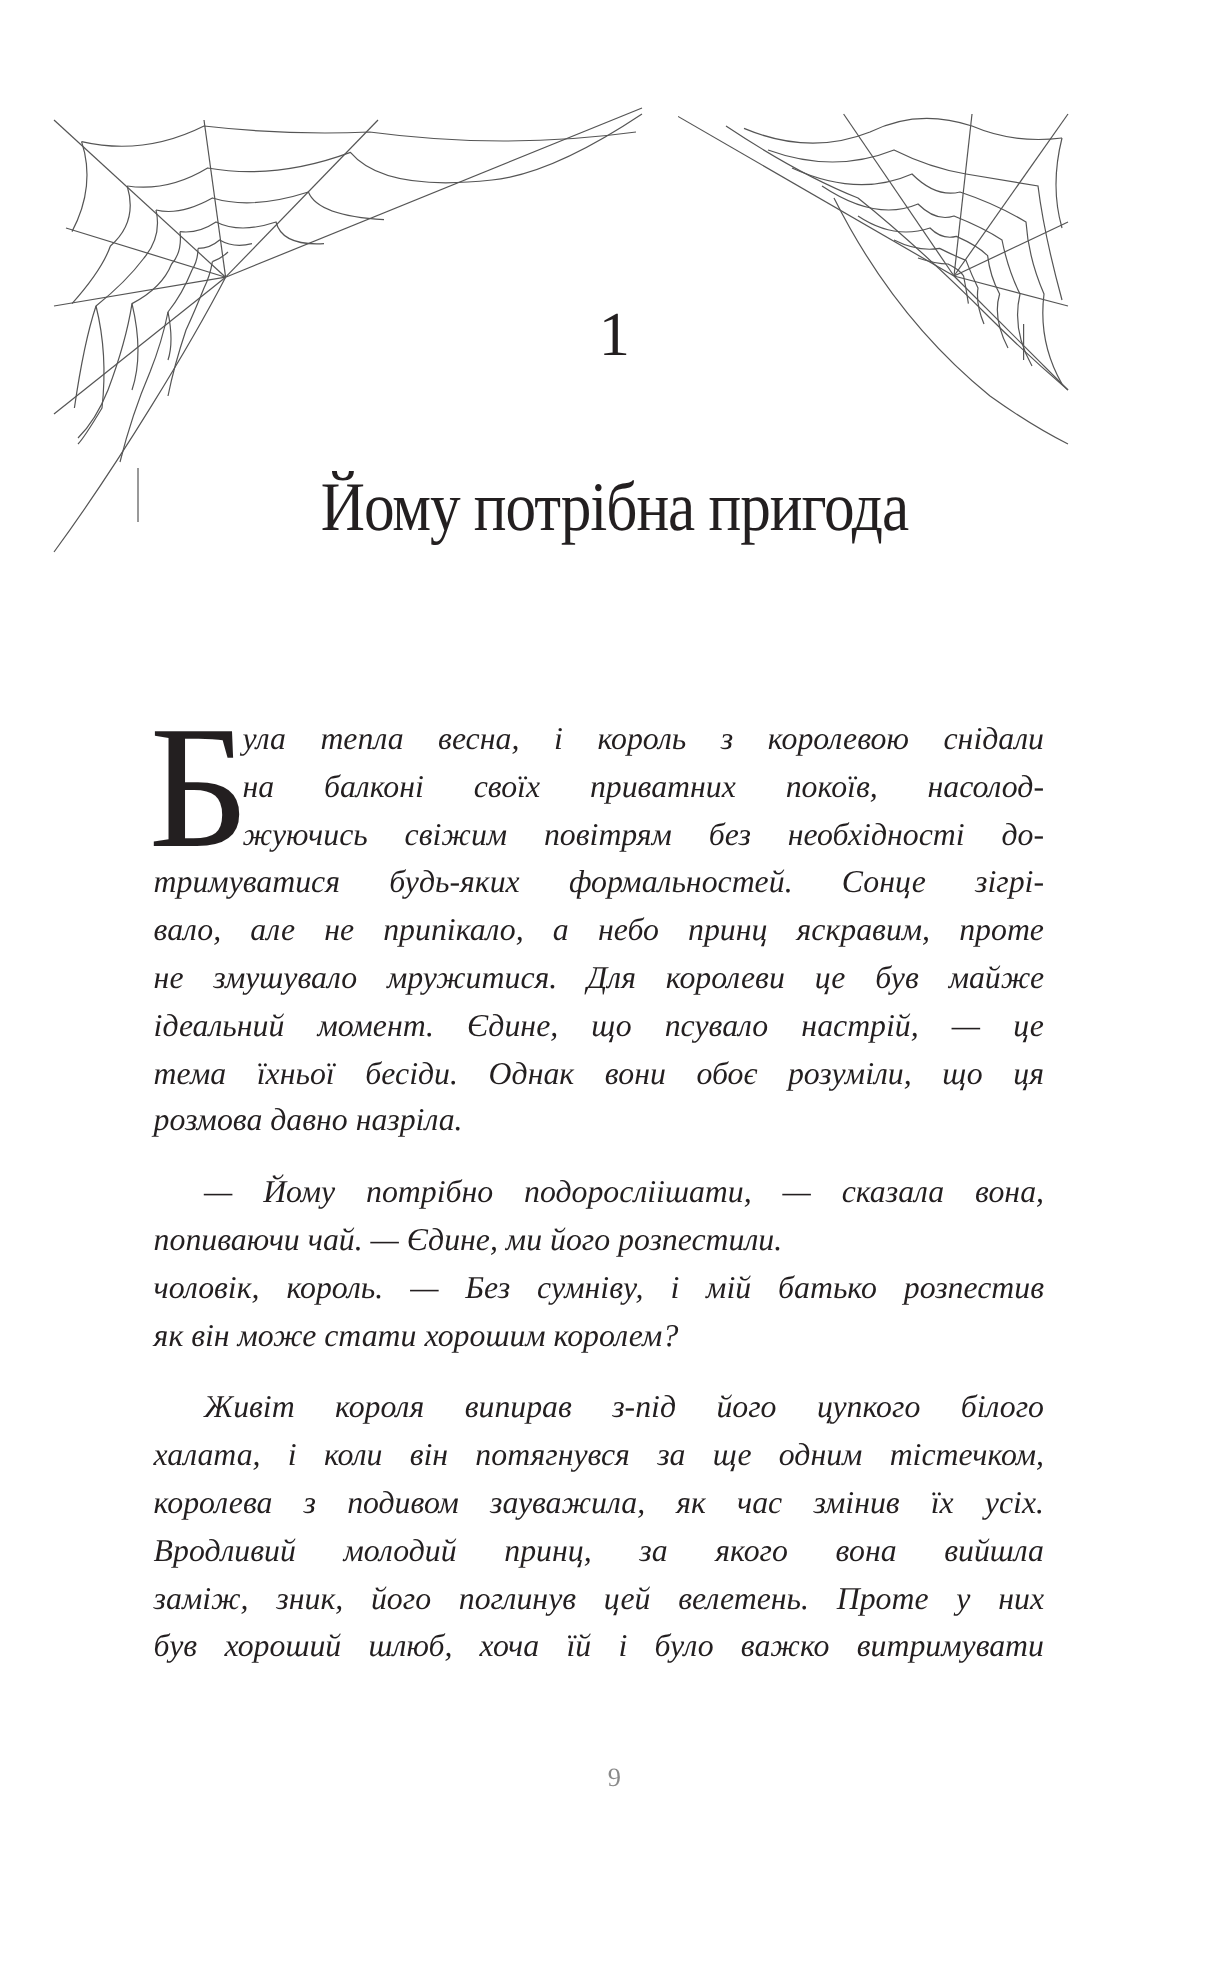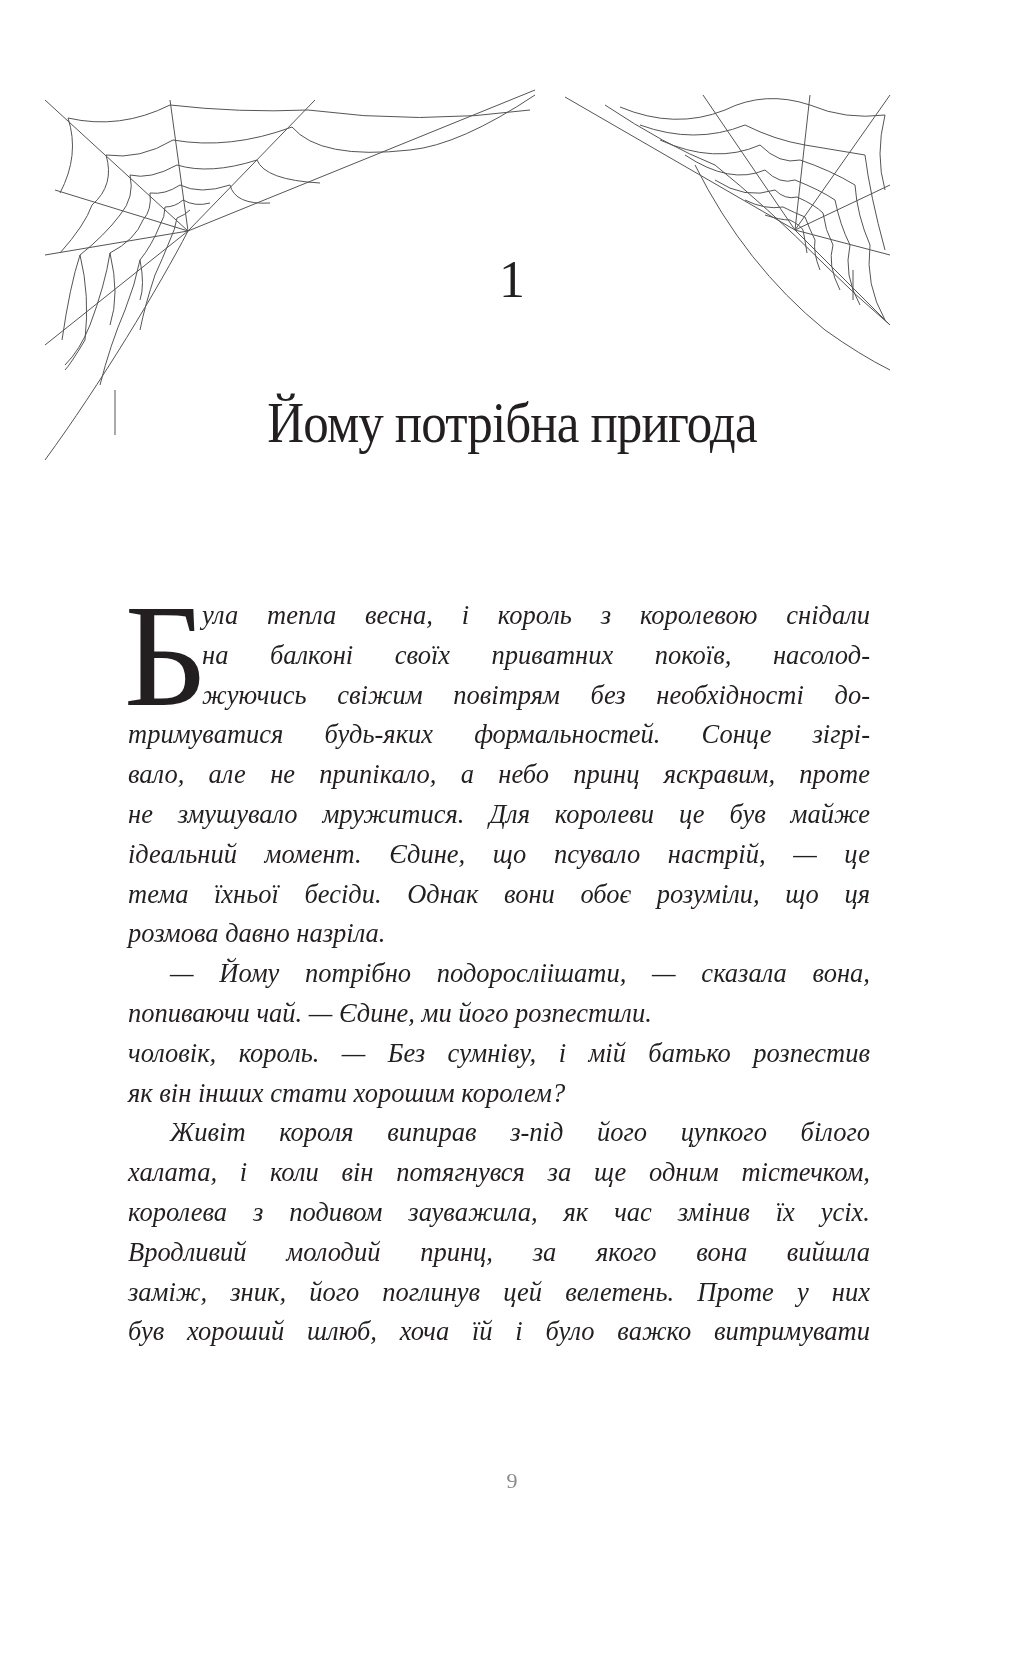--- a/index.html
+++ b/index.html
@@ -9,21 +9,21 @@
   .web svg { display: block; }
   .chapter-num { position: absolute; left: 0; width: 1024px; top: 250px; text-align: center;
                  font-size: 52px; line-height: 60px; color: #231f20; }
   .chapter-title { position: absolute; left: 0; width: 1024px; top: 388px; text-align: center;
                    font-size: 58px; line-height: 70px; letter-spacing: -1px;
                    transform: scaleX(0.88); color: #231f20; }
   .body-text { position: absolute; left: 128px; top: 596px; width: 742px;
                font-size: 26.5px; line-height: 39.8px; color: #231f20; }
   .line { white-space: nowrap; height: 39.8px; font-style: italic; }
   .line.justify { text-align: justify; text-align-last: justify; }
-  .indent { padding-left: 42px; }
+  .indent { padding-left: 42px; margin-top: 20px; }
   .dropcap-line { padding-left: 74px; }
   .dropcap { position: absolute; left: -4px; top: 0px; font-size: 146px; line-height: 120px; color: #231f20; }
   .page-number { position: absolute; left: 0; width: 1024px; top: 1468px; text-align: center;
                  font-size: 22px; color: #8a8a8a; }
 </style>
 </head>
 <body>
 
 <div class="web" style="left:40px; top:85px;">
   <svg width="500" height="400" viewBox="0 0 500 400" fill="none" stroke="#555" stroke-width="1">
@@ -91,21 +91,21 @@
   <div class="line justify dropcap-line">жуючись свіжим повітрям без необхідності до-</div>
   <div class="line justify">тримуватися будь-яких формальностей. Сонце зігрі-</div>
   <div class="line justify">вало, але не припікало, а небо принц яскравим, проте</div>
   <div class="line justify">не змушувало мружитися. Для королеви це був майже</div>
   <div class="line justify">ідеальний момент. Єдине, що псувало настрій, — це</div>
   <div class="line justify">тема їхньої бесіди. Однак вони обоє розуміли, що ця</div>
   <div class="line">розмова давно назріла.</div>
   <div class="line justify indent">— Йому потрібно подоросліішати, — сказала вона,</div>
   <div class="line">попиваючи чай. — Єдине, ми його розпестили.</div>
   <div class="line justify">чоловік, король. — Без сумніву, і мій батько розпестив</div>
-  <div class="line">як він інших стати хорошим королем?</div>
+  <div class="line">як він може стати хорошим королем?</div>
   <div class="line justify indent">Живіт короля випирав з-під його цупкого білого</div>
   <div class="line justify">халата, і коли він потягнувся за ще одним тістечком,</div>
   <div class="line justify">королева з подивом зауважила, як час змінив їх усіх.</div>
   <div class="line justify">Вродливий молодий принц, за якого вона вийшла</div>
   <div class="line justify">заміж, зник, його поглинув цей велетень. Проте у них</div>
   <div class="line justify">був хороший шлюб, хоча їй і було важко витримувати</div>
 </div>
 
 <div class="page-number">9</div>
 

